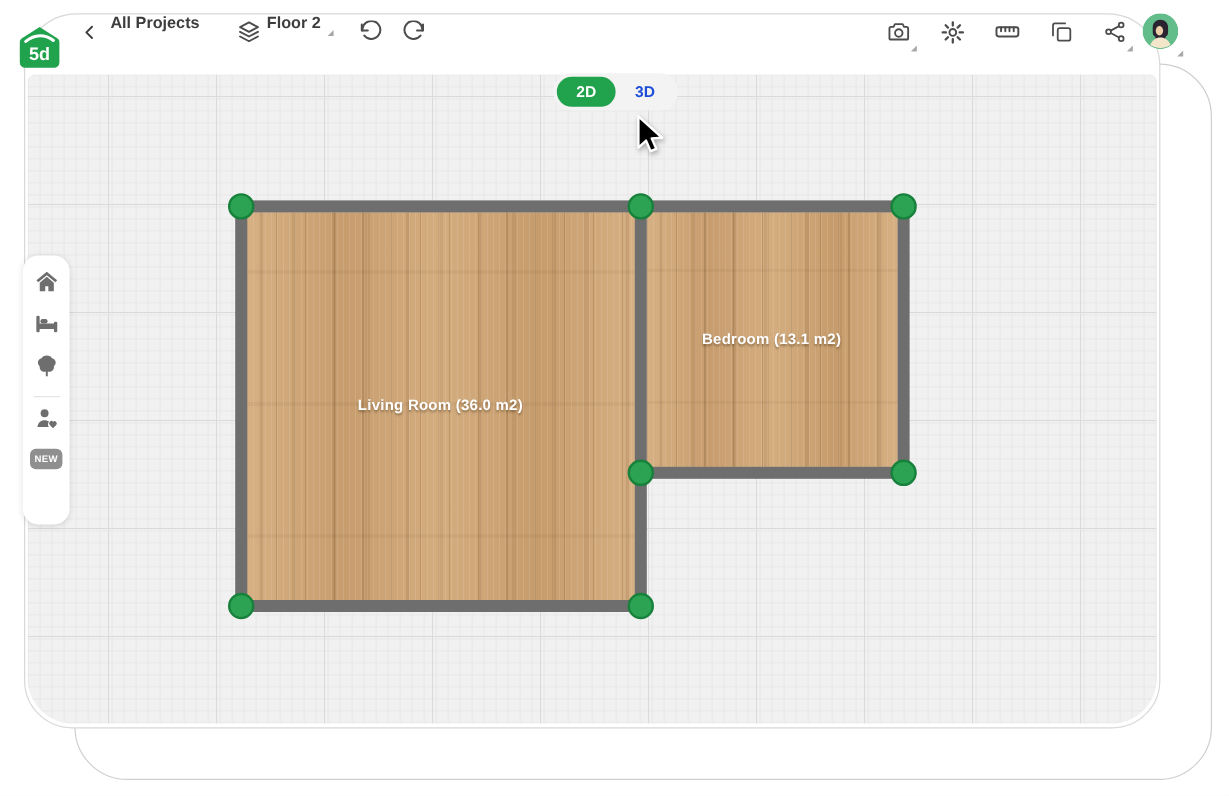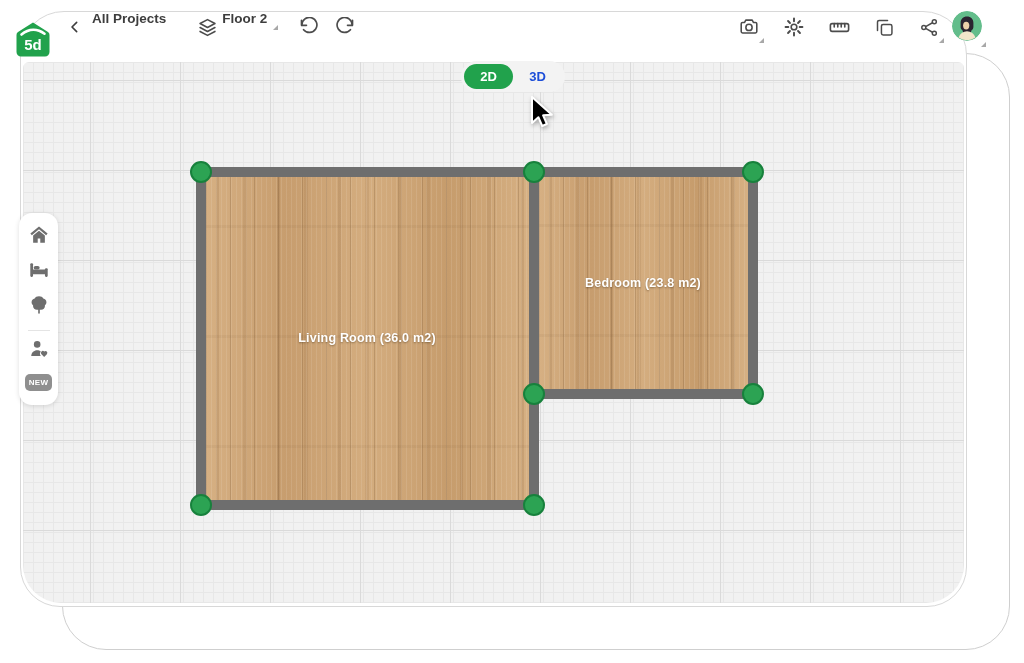--- a/index.html
+++ b/index.html
@@ -61,21 +61,21 @@
     background:#f3f3f3; border-radius:16px; display:flex; align-items:center; padding:0 3px;margin-top:28px; }
   .seg { width:49px; height:25px; line-height:25px; text-align:center;
     font-size:13px; font-weight:700; color:#1d4ed8; cursor:pointer; }
   .seg.active { background:#21a24c; color:#fff; border-radius:13px; }
 
   
   #avatar { position:relative; width:30px; height:30px; border-radius:50%;
     overflow:hidden; cursor:pointer; }
 
   
-  #side-rail { left:19px; top:213px; width:39px; height:192px; background:#fff;
+  #side-rail { left:19px; top:213px; width:39px; height:224px; background:#fff;
     border-radius:13px; box-shadow:0 1px 5px rgba(0,0,0,.13); z-index:5;
     display:flex; flex-direction:column; align-items:center; padding-top:9px; }
   .rail-btn { width:30px; height:30px; display:flex; align-items:center;
     justify-content:center; margin-bottom:5px; cursor:pointer; }
   .rail-divider { width:22px; height:1px; background:#e4e4e4; margin:3px 0 8px 0; }
   .new-badge { background:#8f8f8f; color:#fff; font-size:8px; font-weight:700;
     border-radius:5px; padding:4px 4px; letter-spacing:.3px; margin-top:3px; }
 
   #cursor { left:529px; top:95px; z-index:10; filter:drop-shadow(1.5px 2.5px 2px rgba(0,0,0,.30)); }
 </style>
@@ -92,21 +92,21 @@
   <div class="floor" style="left:516px; top:115px; width:209px; height:212px;"></div>
 
   <div class="wall" style="left:173px; top:105px; width:562px; height:10px;"></div>
   <div class="wall" style="left:173px; top:105px; width:10px; height:343px;"></div>
   <div class="wall" style="left:173px; top:438px; width:343px; height:10px;"></div>
   <div class="wall" style="left:506px; top:105px; width:10px; height:343px;"></div>
   <div class="wall" style="left:725px; top:105px; width:10px; height:232px;"></div>
   <div class="wall" style="left:506px; top:327px; width:229px; height:10px;"></div>
 
   <div class="room-label" style="left:344px; top:276px;">Living Room (36.0 m2)</div>
-  <div class="room-label" style="left:620px; top:221px;">Bedroom (23.8 m2)</div>
+  <div class="room-label" style="left:620px; top:221px;">Bedroom (13.1 m2)</div>
 
   <div class="node" style="left:178px; top:110px;"></div>
   <div class="node" style="left:511px; top:110px;"></div>
   <div class="node" style="left:730px; top:110px;"></div>
   <div class="node" style="left:511px; top:332px;"></div>
   <div class="node" style="left:730px; top:332px;"></div>
   <div class="node" style="left:178px; top:443px;"></div>
   <div class="node" style="left:511px; top:443px;"></div>
 </div>
 

